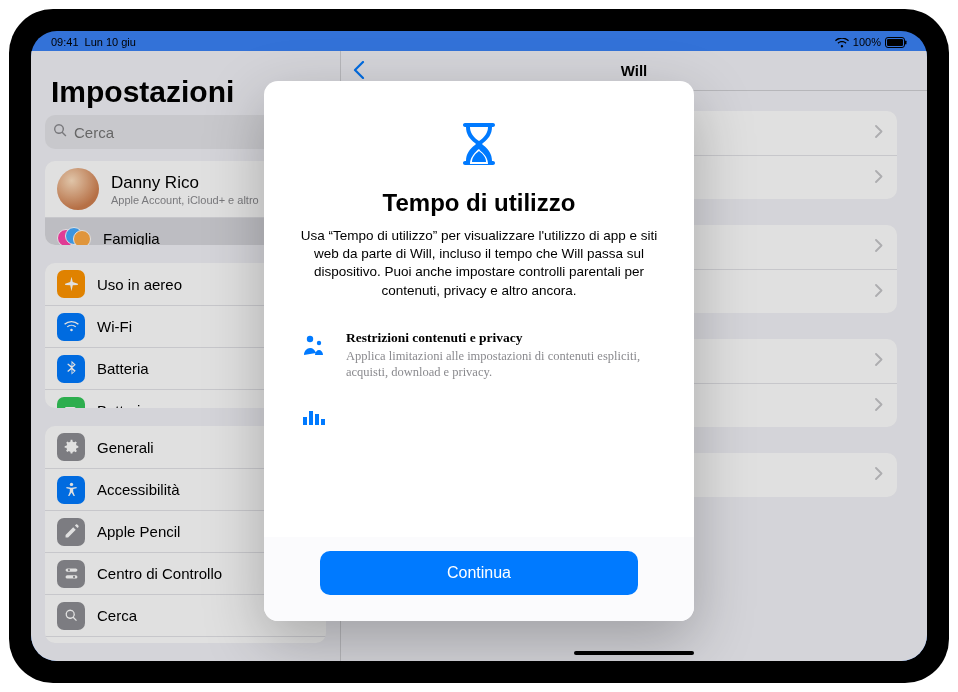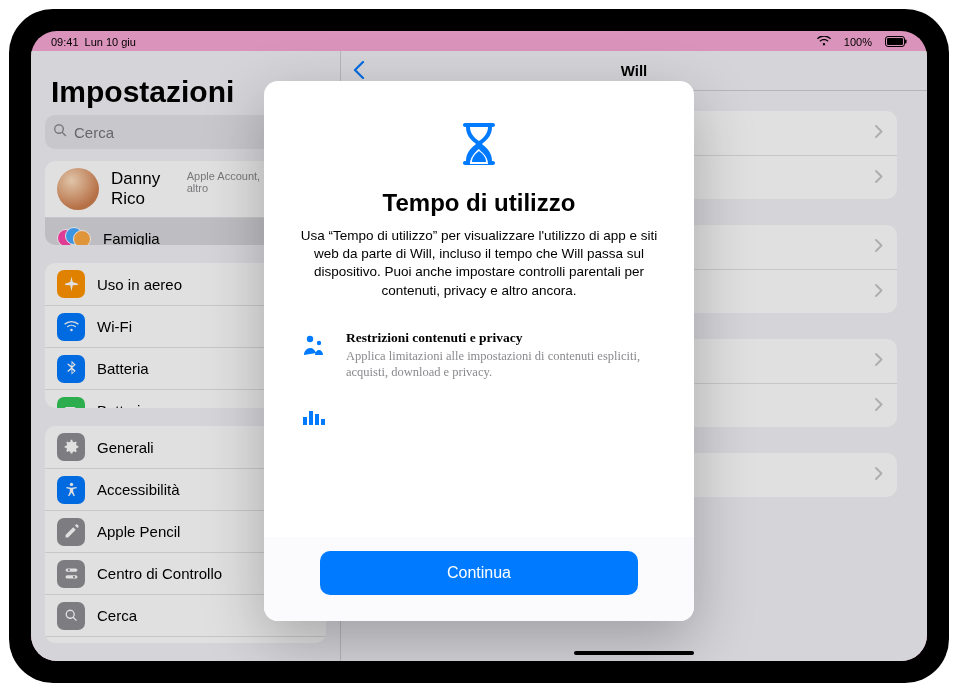--- a/index.html
+++ b/index.html
@@ -16,39 +16,39 @@
     width: 940px;
     height: 674px;
     background: #000;
     border-radius: 44px;
     padding: 22px;
     position: relative;
   }
   .screen {
     width: 100%;
     height: 100%;
-    background: #f9a8d4;
+    background: #3b82f6;
     border-radius: 26px;
     overflow: hidden;
     position: relative;
   }
   
   .status-bar {
     position: absolute;
     top: 0; left: 0; right: 0;
     height: 20px;
     display: flex;
     align-items: center;
     padding: 2px 20px 0;
     font-size: 11px;
     z-index: 5;
     color: #000;
   }
   .status-left { flex: 1; display: flex; gap: 6px; }
-  .status-right { display: flex; align-items: flex-start; gap: 13px; }
+  .status-right { display: flex; align-items: flex-end; gap: 4px; }
   .status-bar svg { display: block; }
 
   
   .layout { display: flex; width: 100%; height: 100%; padding-top: 20px; }
   .sidebar {
     width: 310px;
     height: 100%;
     background: #f2f2f7;
     border-right: 1px solid #d0d0d4;
     overflow: hidden;
@@ -206,21 +206,21 @@
     background: #fbfbfd;
   }
   .continue-btn {
     width: 100%; height: 44px;
     background: #007aff; color: #fff;
     border: none; border-radius: 10px;
     font-size: 16px; font-weight: 500;
     cursor: pointer;
   }
 
-  .label-col { display: flex; flex-direction: row; }
+  .label-col { display: flex; flex-direction: column; }
 </style>
 </head>
 <body>
 
 <div class="device">
   <div class="screen">
 
     <div class="status-bar">
       <div class="status-left">
         <span>09:41</span>

